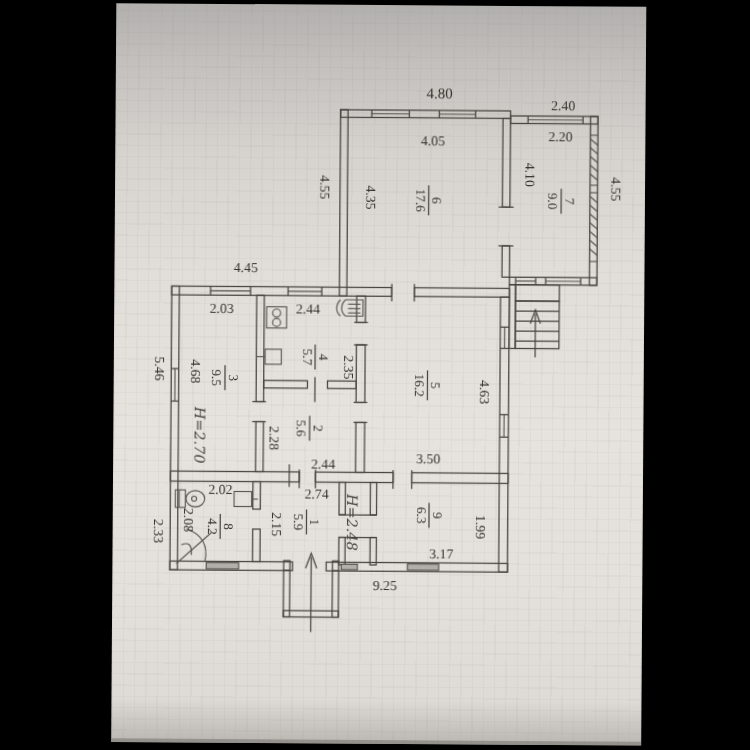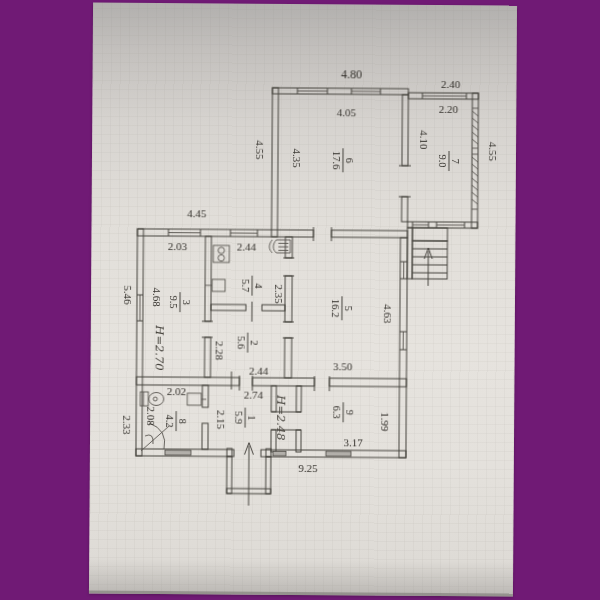--- a/index.html
+++ b/index.html
@@ -1,18 +1,18 @@
 <!DOCTYPE html>
 <html><head>
 <meta charset="utf-8">
 <style>
   html,body{margin:0;padding:0;}
   body{width:600px;height:600px;background:#fbfbfa;overflow:hidden;
        font-family:"Liberation Serif", serif;}
-  .photo{position:absolute;inset:0;background:#701a75;}
+  .photo{position:absolute;inset:0;background:#000000;}
   .paper{position:absolute;left:91px;top:4px;width:424px;height:591px;
          transform:rotate(.4deg);transform-origin:50% 50%;overflow:hidden;
          background:linear-gradient(180deg,#b2b0ae 0%,#c3c0bd 8%,#d6d3cf 20%,
             #e1ded9 36%,#e6e3de 58%,#e4e1dc 78%,#dedbd6 94%,#bab7b3 100%);
          box-shadow:0 1px 3px rgba(0,0,0,.25);}
   .paper::before{content:"";position:absolute;inset:0;opacity:.55;
          background:repeating-linear-gradient(0deg,rgba(150,144,136,.14) 0 1px,transparent 1px 9px),
                     repeating-linear-gradient(90deg,rgba(150,144,136,.12) 0 1px,transparent 1px 9px);}
   .paper::after{content:"";position:absolute;left:0;right:0;bottom:0;height:3px;
          background:#85827d;opacity:.7;}

